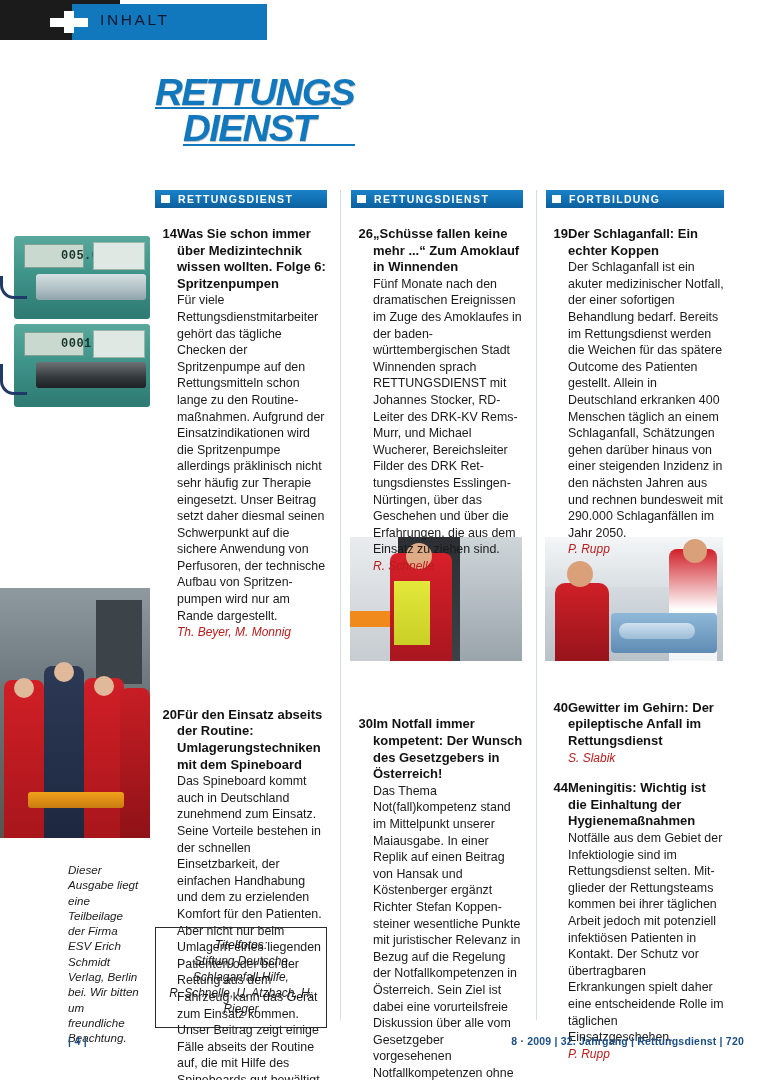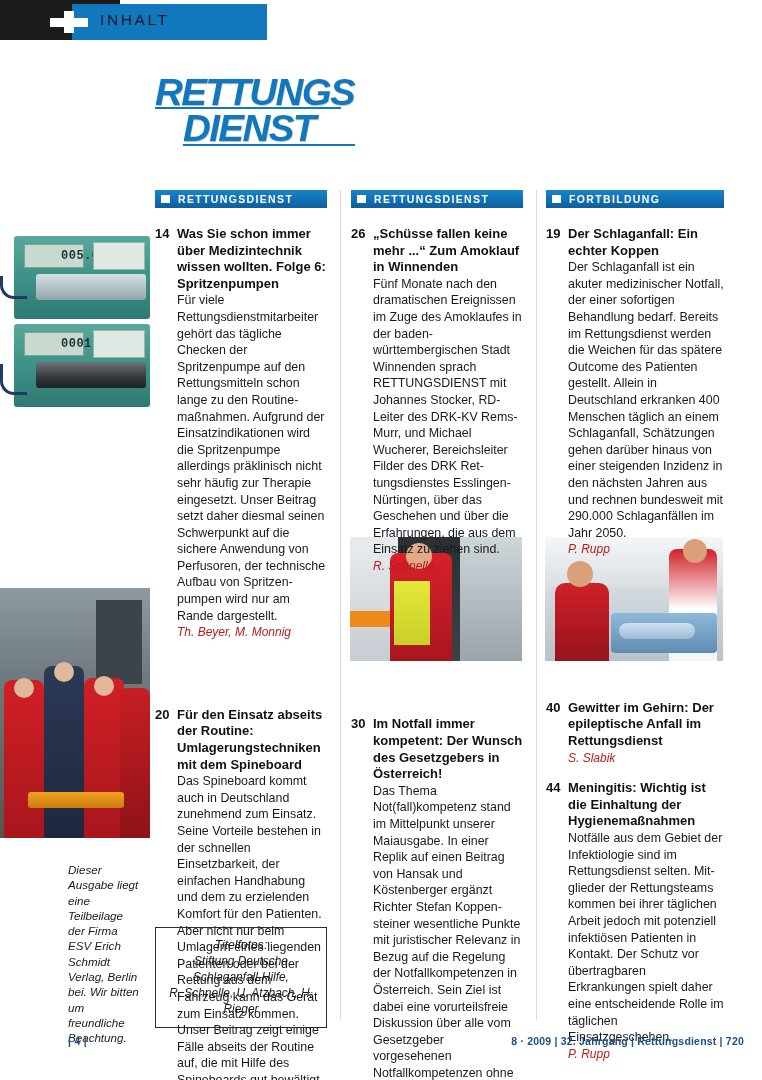--- a/index.html
+++ b/index.html
@@ -58,21 +58,21 @@
   .sect-bar .bullet{position:absolute;left:6px;top:5px;width:9px;height:8px;background:#ffffff;}
   .sect-bar .label{
     position:absolute;left:23px;top:3px;
     color:#ffffff;font-size:10.5px;font-weight:700;letter-spacing:1.35px;
   }
 
   .entry{margin-bottom:14px;}
   .entry-head{display:flex;}
   .entry-num{
     width:22px;flex:0 0 22px;
-    font-weight:700;font-size:13px;line-height:16.6px;color:#111;
+    font-weight:700;font-size:13px;line-height:16.6px;color:#111;text-align:right;
   }
   .entry-body{flex:1;min-width:0;}
   .entry-title{
     font-weight:700;font-size:13px;line-height:16.6px;color:#111;
     hyphens:auto;
   }
   .entry-text{
     font-size:12.4px;line-height:16.6px;color:#1a1a1a;
     text-align:left;
   }

